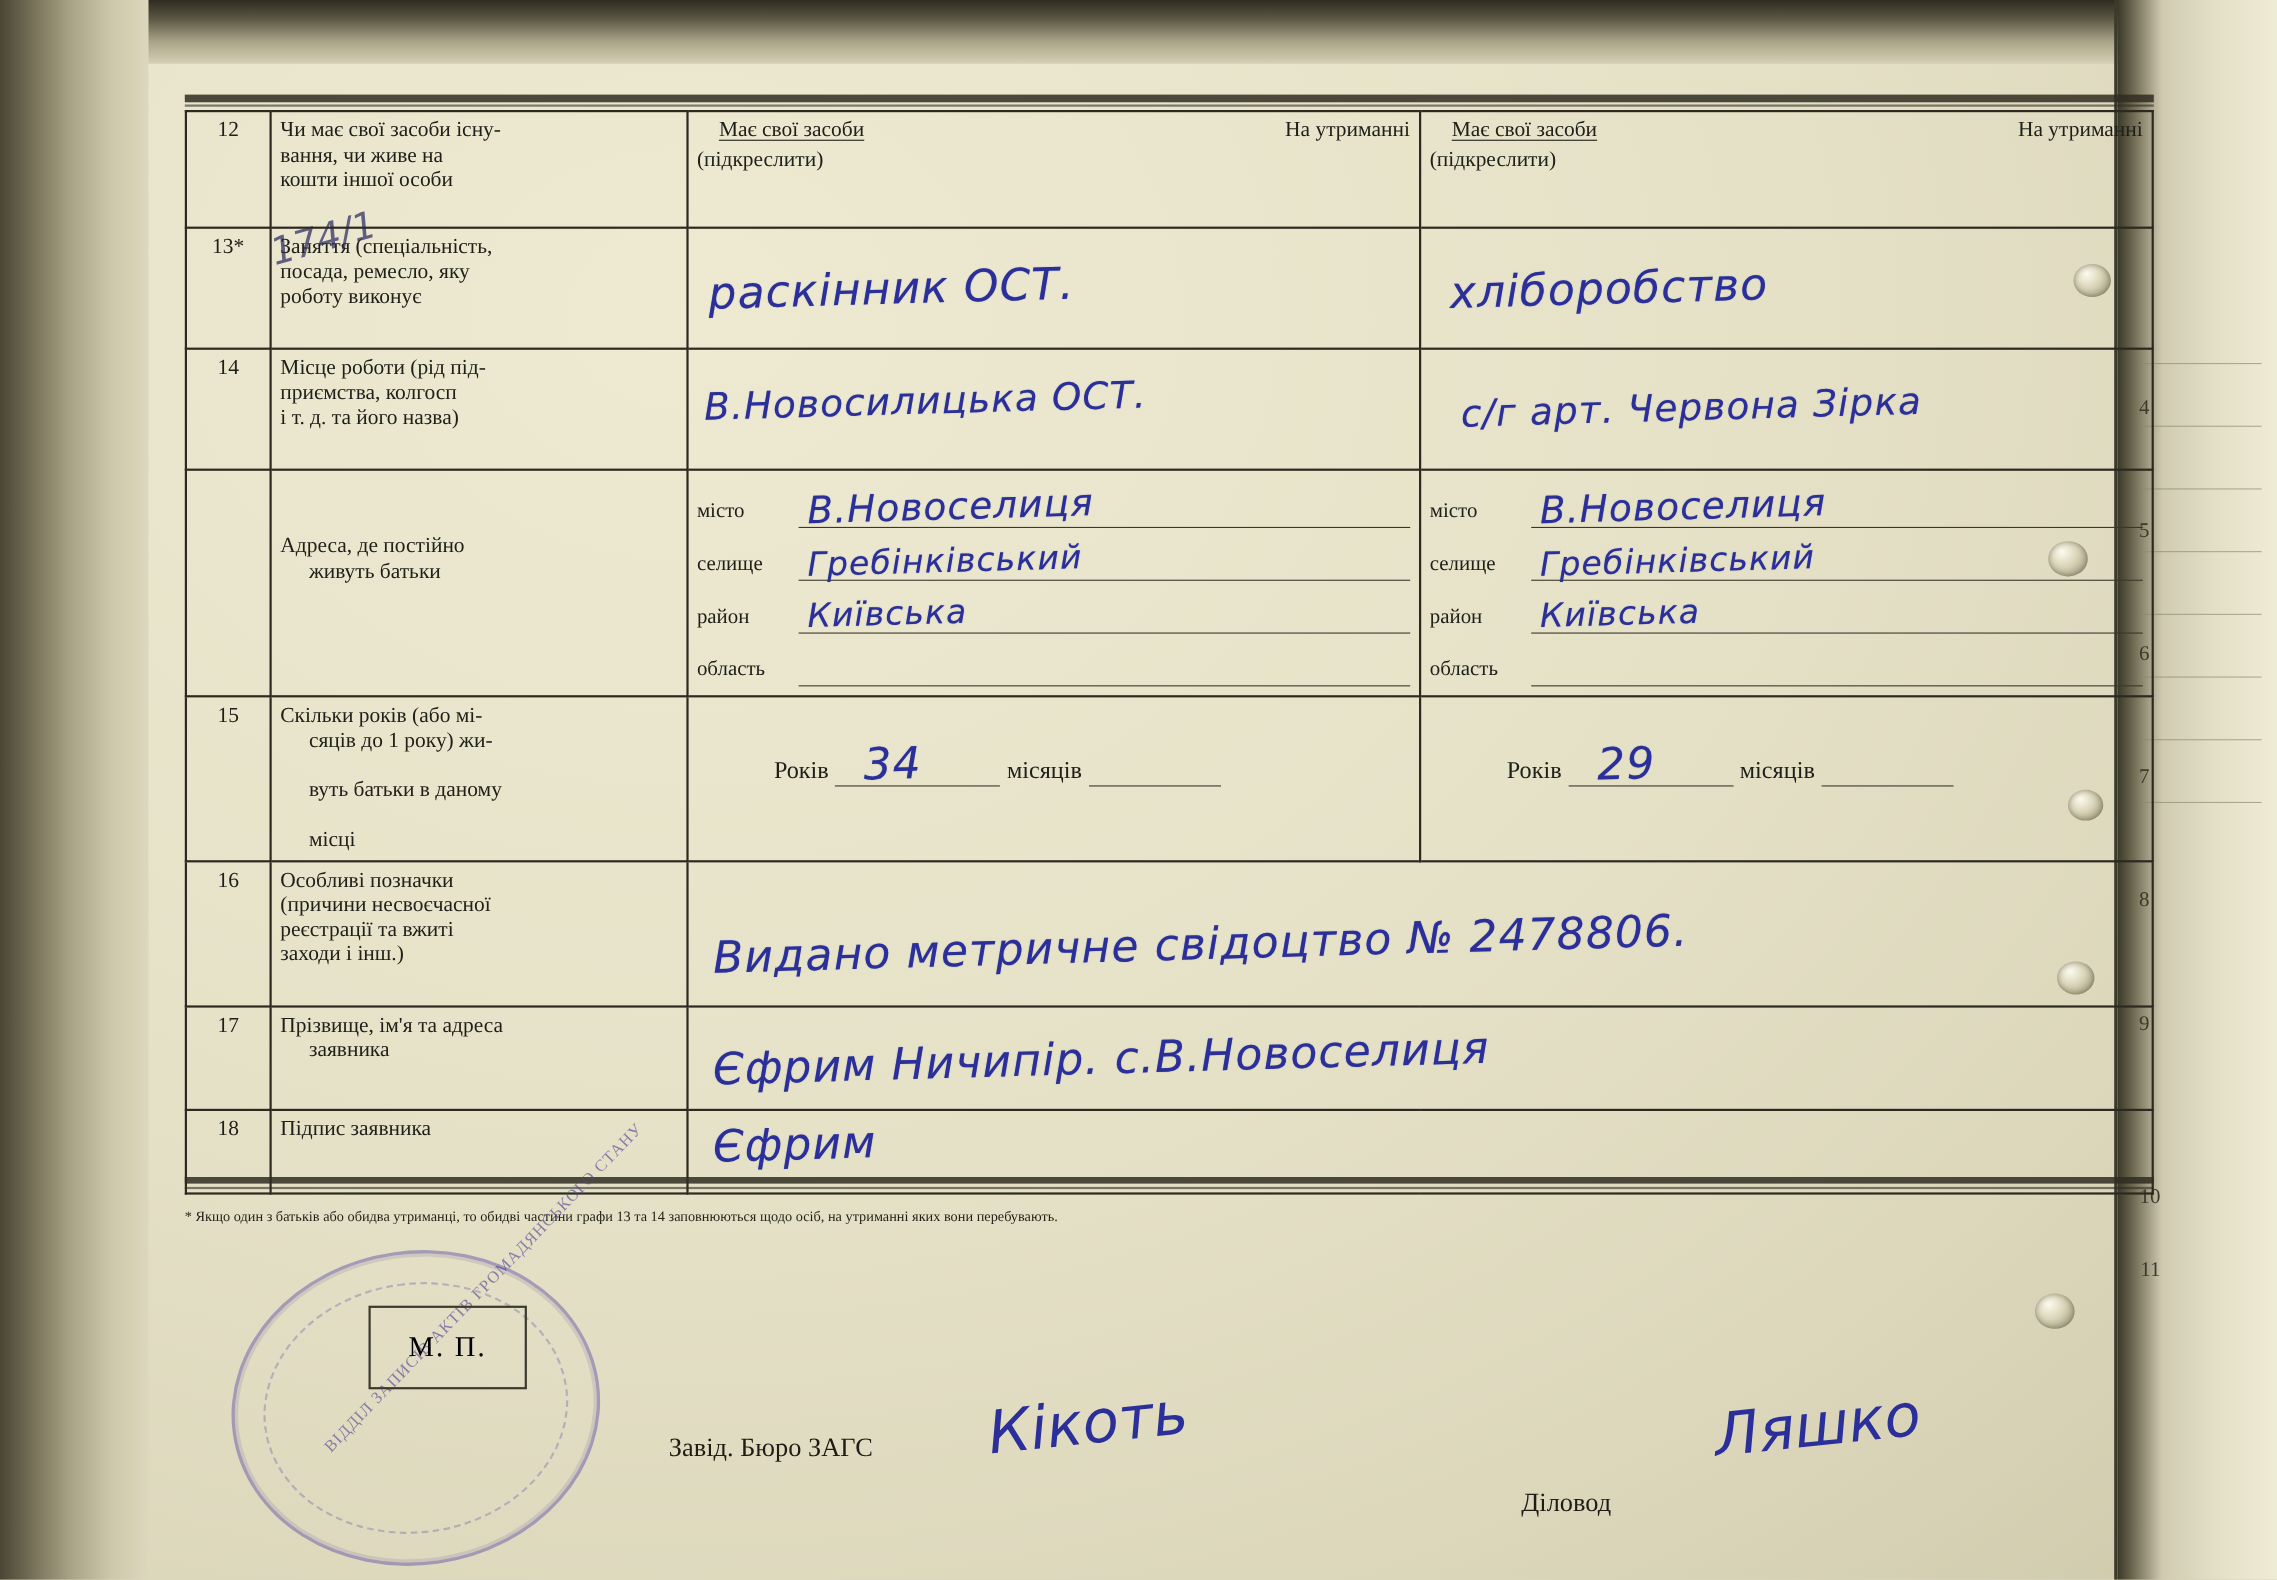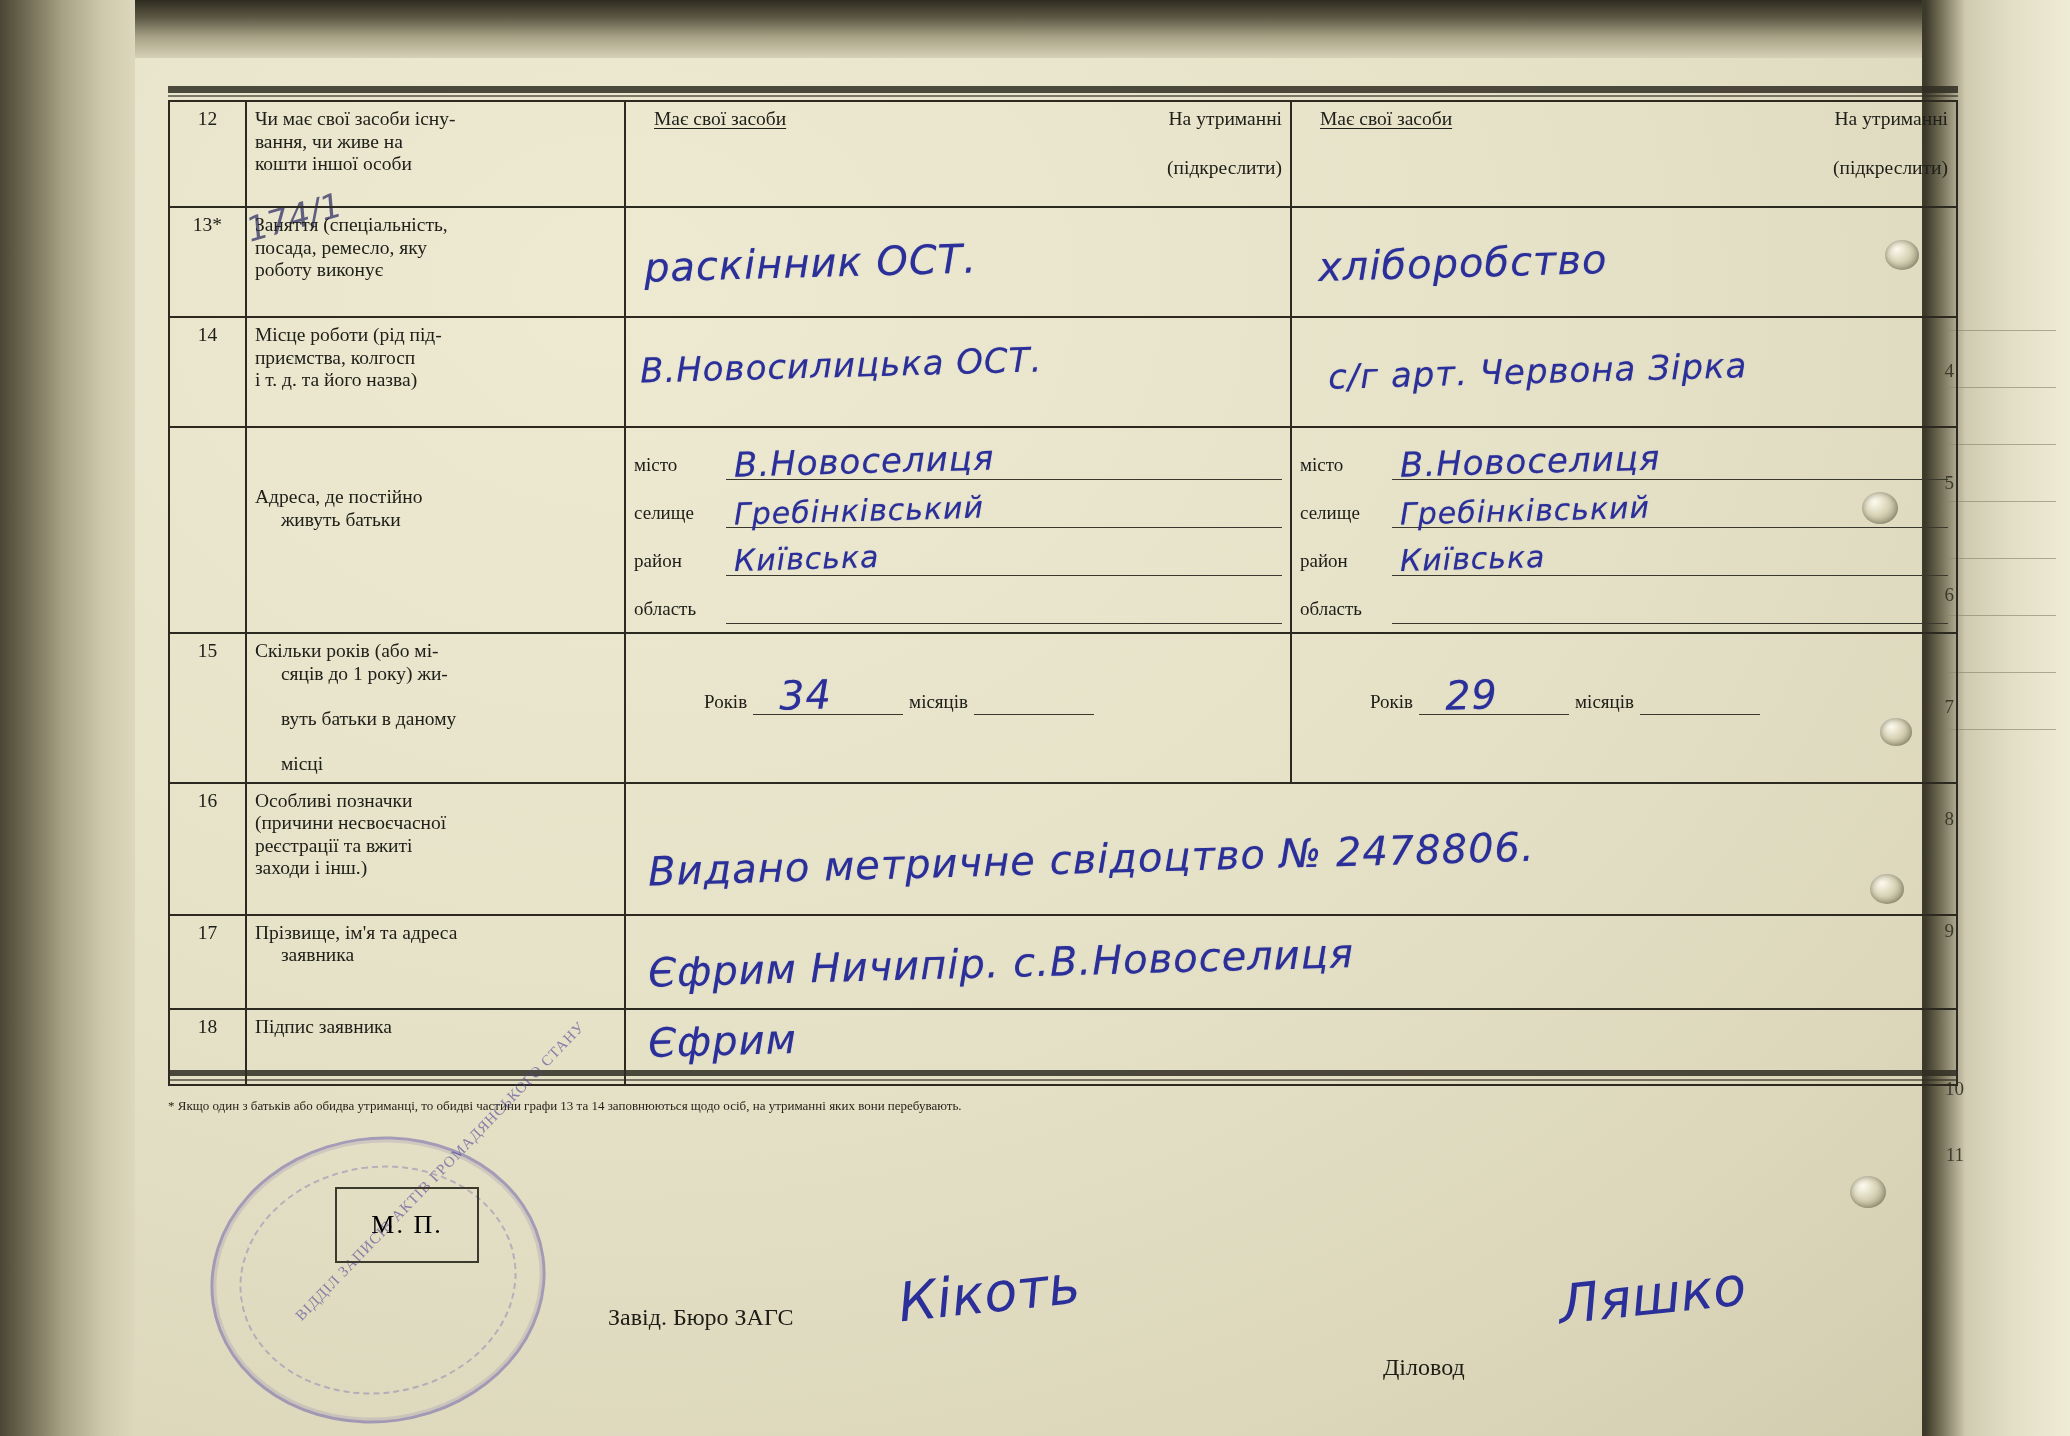--- a/index.html
+++ b/index.html
@@ -71,36 +71,36 @@
     font-size:40px;
     letter-spacing:1px;
     transform:rotate(-1.6deg);
     display:inline-block;
     white-space:nowrap;
     text-shadow:0 0 1px rgba(40,45,150,.5);
   }
   .hand.sm{font-size:34px;}
   .hand.xs{font-size:30px;}
   .underlined{ text-decoration:underline; text-underline-offset:3px;}
-  .sub{ text-align:right; display:block; margin-top:26px;}
+  .sub{ text-align:left; display:block; margin-top:4px;}
   .row-12 td{height:92px;}
   .spread{display:flex;justify-content:space-between;align-items:flex-start;margin-left:20px;}
   .addr-line{
     display:flex;align-items:flex-end;margin-bottom:2px;height:46px;
   }
   .addr-key{width:92px;font-size:19px;padding-bottom:4px;}
   .addr-val{
     flex:1;border-bottom:1.5px solid #3a382c;position:relative;height:42px;
     overflow:visible;
   }
   .addr-val .hand{position:absolute;left:8px;bottom:-2px;}
   .yrs{
     display:flex;align-items:flex-end;gap:6px;margin-top:34px;padding-left:70px;
   }
-  .yrs .k{font-size:19px;padding-bottom:2px;}
+  .yrs .k{font-size:22px;padding-bottom:2px;}
   .yrs .v{border-bottom:1.5px solid #3a382c;width:150px;height:40px;position:relative;}
   .yrs .v .hand{position:absolute;left:26px;bottom:-4px;}
   .yrs .v2{border-bottom:1.5px solid #3a382c;width:120px;height:26px;}
   .wide-hand{position:relative;height:100%;}
   .wide-hand .hand{position:absolute;}
   .footnote{
     position:absolute;left:18px;top:1035px;width:1790px;
     font-size:13px;line-height:1.35;color:#211f17;
   }
   .rule-bot{

